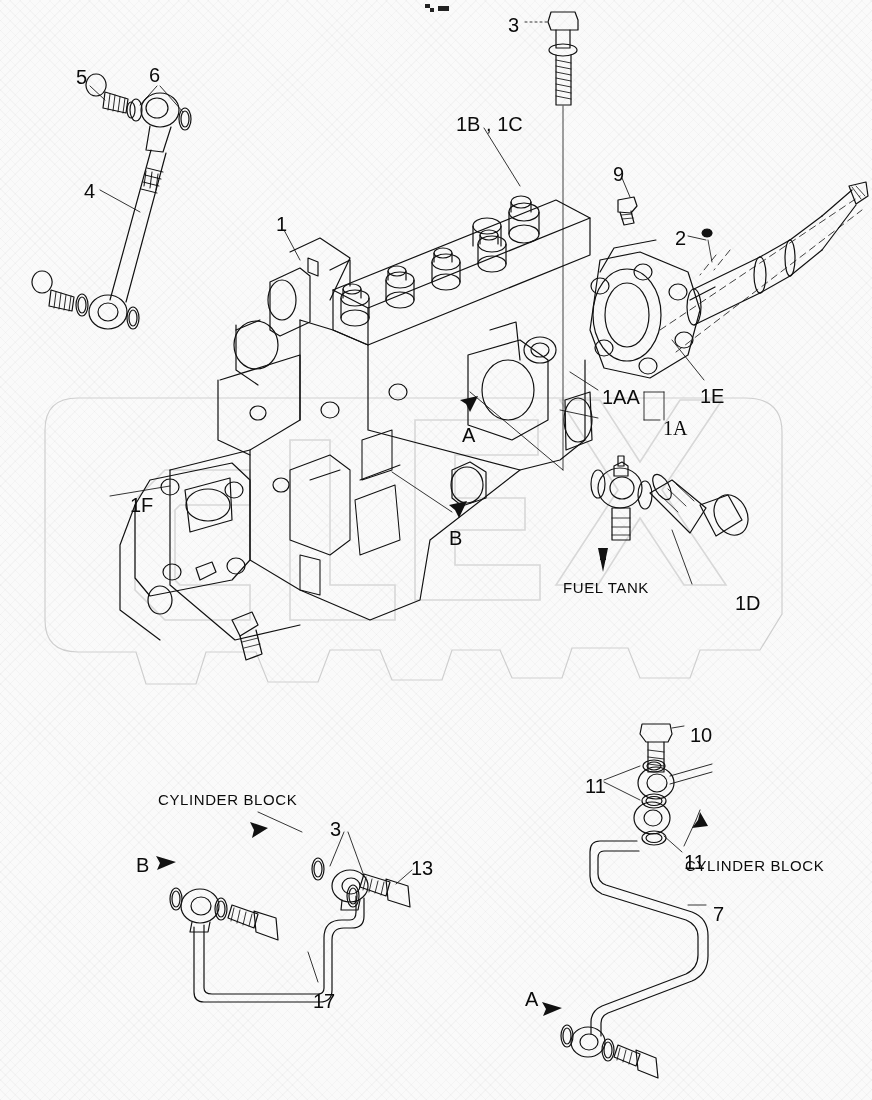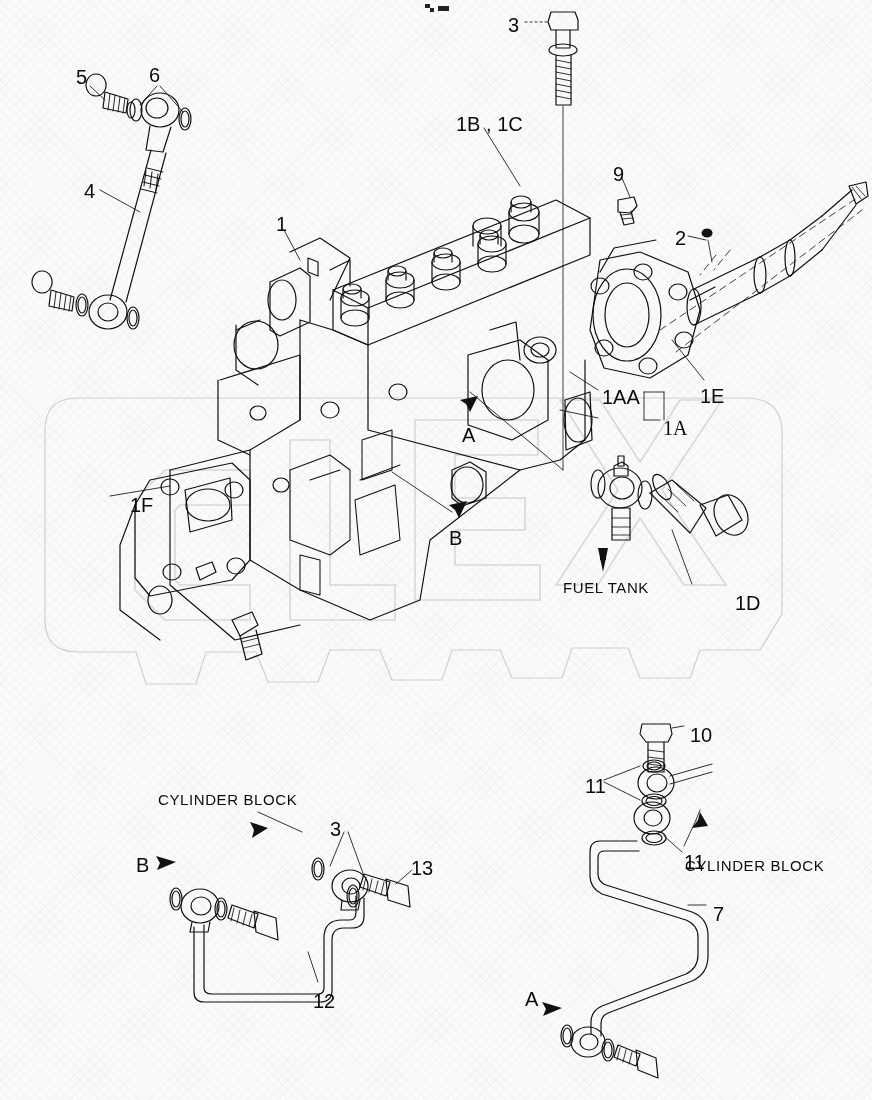--- a/index.html
+++ b/index.html
@@ -470,21 +470,21 @@
     <span class="lbl num" style="left:690px;top:724px;">10</span>
     <span class="lbl num" style="left:585px;top:775px;">11</span>
     <span class="lbl num" style="left:684px;top:851px;">11</span>
     <span class="lbl num" style="left:713px;top:903px;">7</span>
     <span class="lbl cap" style="left:685px;top:857px;">CYLINDER BLOCK</span>
     <span class="lbl arrowL" style="left:525px;top:988px;">A</span>
     <span class="lbl cap" style="left:158px;top:791px;">CYLINDER BLOCK</span>
     <span class="lbl arrowL" style="left:136px;top:854px;">B</span>
     <span class="lbl num" style="left:330px;top:818px;">3</span>
     <span class="lbl num" style="left:411px;top:857px;">13</span>
-    <span class="lbl num" style="left:313px;top:990px;">12</span>
+    <span class="lbl num" style="left:313px;top:990px;">17</span>
   </div>
 
   <div style="position:absolute;left:425px;top:4px;width:26px;height:8px;
               background:
                 linear-gradient(#222,#222) 0 0/5px 4px no-repeat,
                 linear-gradient(#222,#222) 5px 4px/4px 4px no-repeat,
                 linear-gradient(#222,#222) 13px 2px/11px 5px no-repeat;"></div>
 </div>
 
 </body></html>

